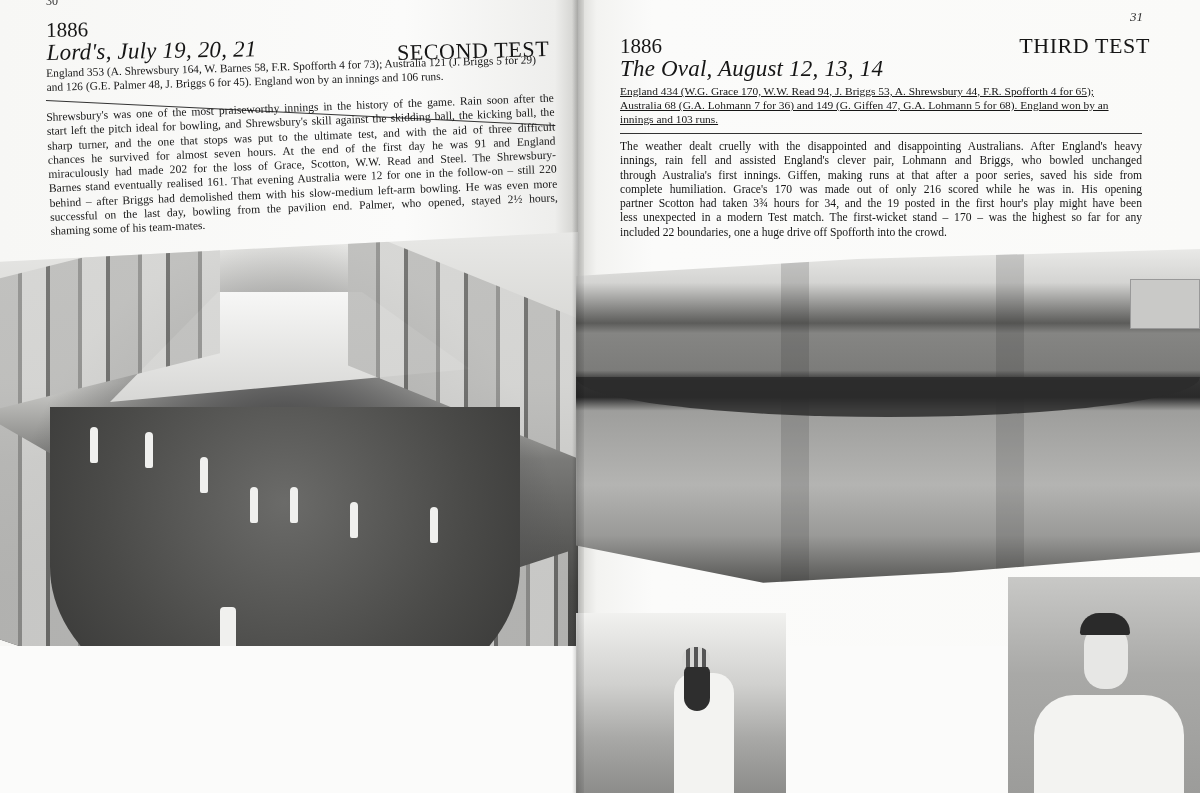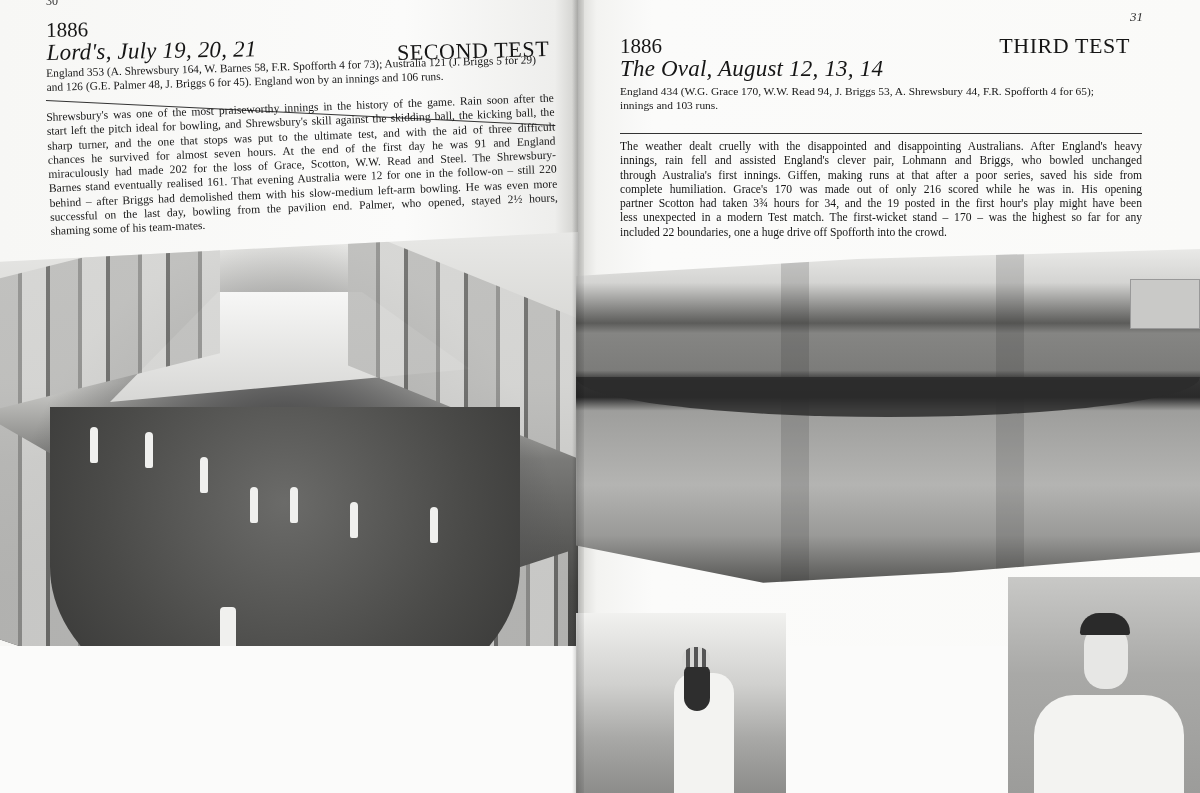--- a/index.html
+++ b/index.html
@@ -21,25 +21,25 @@
 
   .header { position: absolute; }
   .year { font-size: 21px; line-height: 22px; }
   .venue { font-style: italic; font-size: 23px; line-height: 24px; letter-spacing: 0.2px; }
   .test-title { position: absolute; font-size: 22px; letter-spacing: 0.6px; white-space: nowrap; }
 
   .left-header { left: 46px; top: 19px; transform: rotate(-1deg); transform-origin: left top; }
   .left-title { left: 397px; top: 38px; transform: rotate(-1.5deg); }
 
   .right-header { left: 42px; top: 35px; }
-  .right-title { right: 70px; top: 33px; }
+  .right-title { right: 50px; top: 33px; }
 
   .scorecard { position: absolute; font-size: 11.4px; line-height: 14px; }
   .left-score { left: 46px; top: 66px; width: 514px; transform: rotate(-1.6deg); transform-origin: left top; }
-  .right-score { left: 42px; top: 84px; width: 520px; }
+  .right-score { left: 42px; top: 84px; width: 520px; text-decoration: underline; }
 
   .rule { position: absolute; height: 1px; background: #333; }
   .left-rule { left: 46px; top: 100px; width: 510px; transform: rotate(2.8deg); transform-origin: left top; height: 1.2px; }
   .right-rule { left: 42px; top: 133px; width: 522px; }
 
   .body-text { position: absolute; font-size: 11.6px; line-height: 14.3px; text-align: justify; }
   .left-body { left: 46px; top: 111px; width: 508px; transform: rotate(-2.2deg); transform-origin: left top; }
   .left-body .line { display: block; white-space: nowrap; text-align: justify; text-align-last: justify; }
   .right-body { left: 42px; top: 140px; width: 522px; }
   .right-body .line { display: block; white-space: nowrap; text-align-last: justify; }
@@ -162,20 +162,21 @@
     <div class="page-num right-num">31</div>
 
     <div class="header right-header">
       <div class="year">1886</div>
       <div class="venue">The Oval, August 12, 13, 14</div>
     </div>
     <div class="test-title right-title">THIRD TEST</div>
 
     <div class="scorecard right-score">
       <div>England 434 (W.G. Grace 170, W.W. Read 94, J. Briggs 53, A. Shrewsbury 44, F.R. Spofforth 4 for 65);</div>
+      <div>Australia 68 (G.A. Lohmann 7 for 36) and 149 (G. Giffen 47, G.A. Lohmann 5 for 68). England won by an</div>
       <div>innings and 103 runs.</div>
     </div>
     <div class="rule right-rule"></div>
 
     <div class="body-text right-body">
       <span class="line">The weather dealt cruelly with the disappointed and disappointing Australians. After England's heavy</span>
       <span class="line">innings, rain fell and assisted England's clever pair, Lohmann and Briggs, who bowled unchanged</span>
       <span class="line">through Australia's first innings. Giffen, making runs at that after a poor series, saved his side from</span>
       <span class="line">complete humiliation. Grace's 170 was made out of only 216 scored while he was in. His opening</span>
       <span class="line">partner Scotton had taken 3¾ hours for 34, and the 19 posted in the first hour's play might have been</span>

